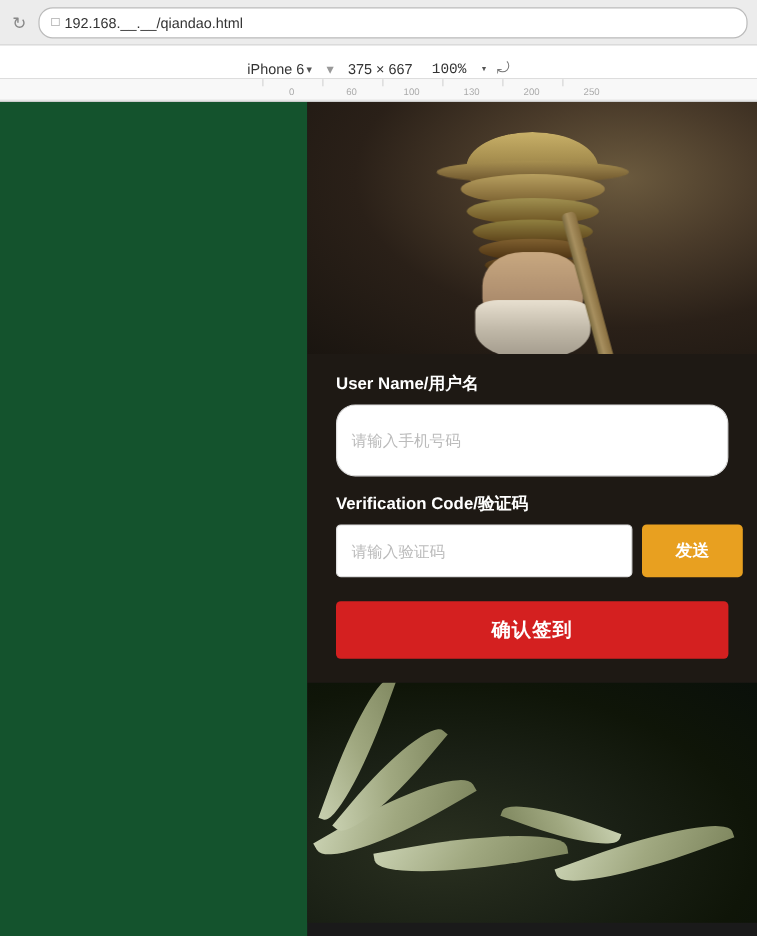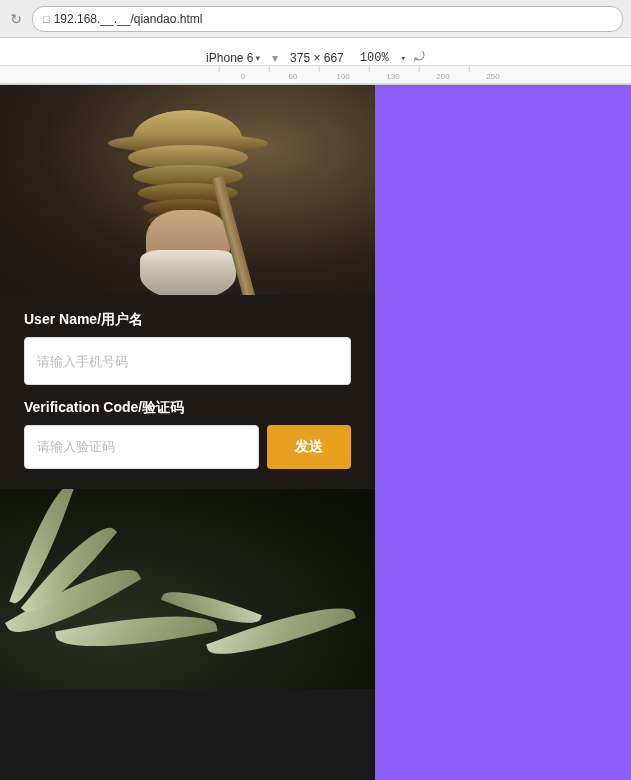--- a/index.html
+++ b/index.html
@@ -141,22 +141,22 @@
       content: '|';
       display: block;
       font-size: 9px;
       color: #ccc;
       text-align: left;
     }
 
     
     .viewport-wrapper {
       display: flex;
-      justify-content: flex-start;
-      background: #8b5cf6;
+      justify-content: flex-end;
+      background: #14532d;
       padding: 0;
       height: calc(780px - 38px - 28px - 18px);
       overflow: hidden;
     }
 
     
     .mobile-frame {
       width: 375px;
       height: 100%;
       background: #1a1a1a;
@@ -271,24 +271,24 @@
     .field-label {
       color: white;
       font-size: 14px;
       font-weight: 600;
       margin-bottom: 8px;
       display: block;
     }
 
     .input-field {
       width: 100%;
-      height: 48px;
+      height: 60px;
       background: white;
       border: 1px solid #ddd;
-      border-radius: 4px;
+      border-radius: 16px;
       padding: 0 12px;
       font-size: 13px;
       color: #999;
       outline: none;
       display: block;
       margin-bottom: 14px;
     }
 
     .input-field::placeholder {
       color: #bbb;
@@ -301,21 +301,21 @@
       margin-bottom: 0;
     }
 
     .verification-input {
       flex: 1;
       height: 44px;
       background: white;
       border: 1px solid #ddd;
       border-radius: 4px;
       padding: 0 12px;
-      font-size: 10px;
+      font-size: 17px;
       color: #999;
       outline: none;
     }
 
     .verification-input::placeholder {
       color: #bbb;
       font-size: 13px;
     }
 
     .send-btn {
@@ -452,20 +452,21 @@
 
       <label class="field-label">User Name/用户名</label>
       <input type="text" class="input-field" placeholder="请输入手机号码" style="">
 
       <label class="field-label">Verification Code/验证码</label>
       <div class="verification-row">
         <input type="text" class="verification-input" placeholder="请输入验证码" style="">
         <button class="send-btn">发送</button>
       </div>
 
+      <button class="confirm-btn">确认签到</button>
     </div>
 
     <div class="bg-bottom">
       <div class="bamboo-leaf leaf1"></div>
       <div class="bamboo-leaf leaf2"></div>
       <div class="bamboo-leaf leaf3"></div>
       <div class="bamboo-leaf leaf4"></div>
       <div class="bamboo-leaf leaf5"></div>
       <div class="bamboo-leaf leaf6"></div>
     </div>

